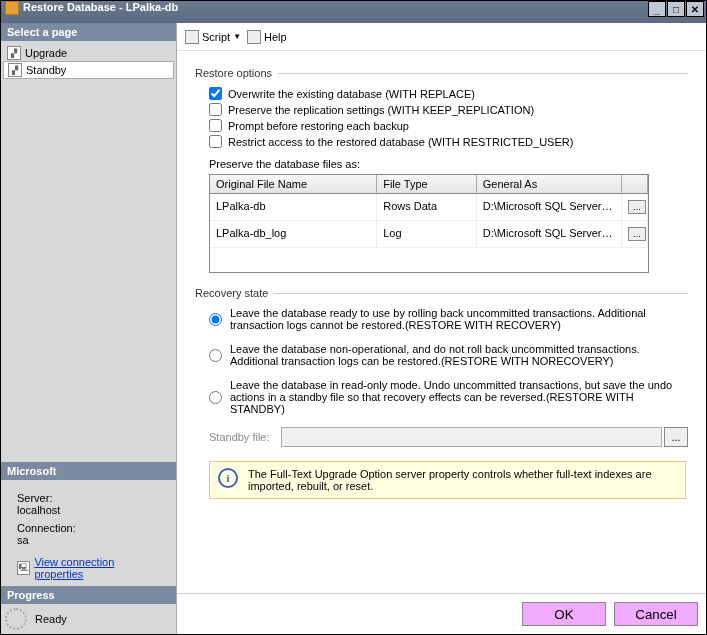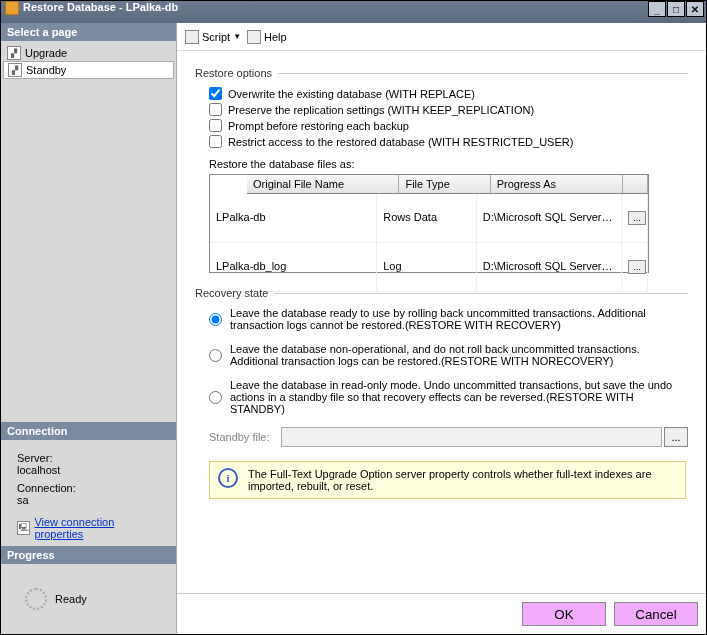--- a/index.html
+++ b/index.html
@@ -15,40 +15,40 @@
 .panel-h { background: #7a8aa0; color: #fff; padding: 3px 6px; font-weight: bold; }
 .page-list { padding: 4px 2px; }
 .page-item { display: flex; align-items: center; gap: 4px; padding: 1px 4px; cursor: pointer; }
 .page-item.selected { background: #fff; border: 1px solid #aaa; }
 .pgicon { width: 14px; height: 14px; border: 1px solid #888; background: #fff; font-size: 8px; display:flex; align-items:center; justify-content:center; color:#666; }
 .spacer { flex: 1; }
 .conn-body { padding: 6px 16px; font-size: 11px; }
 .conn-body .lbl { margin-top: 6px; }
 .conn-body a { color: #0033cc; text-decoration: underline; }
 .conn-link { display:flex; align-items:center; gap:4px; margin-top:10px; }
-.progress-body { padding: 24px; display:flex; align-items:center; gap:8px; }
+.progress-body { padding: 4px; display:flex; align-items:center; gap:8px; }
 .spin { width:22px; height:22px; border:2px dotted #aaa; border-radius:50%; }
 .content { flex: 1; display: flex; flex-direction: column; background:#fff; }
 .toolbar { height: 28px; border-bottom: 1px solid #ddd; display:flex; align-items:center; gap:6px; padding: 0 8px; }
 .tbtn { display:flex; align-items:center; gap:3px; cursor:pointer; }
 .tico { width:14px; height:14px; border:1px solid #888; background:#eee; }
 .drop { font-size:8px; }
 .main { flex:1; padding: 10px 18px 8px 18px; overflow:auto; }
 .group-h { display:flex; align-items:center; margin: 6px 0 8px 0; color:#333; }
 .group-h .line { flex:1; height:1px; background:#ccc; margin-left:6px; }
 .opts { padding-left: 14px; }
 .chk { display:flex; align-items:center; gap:6px; margin: 3px 0; }
 .chk input { width:13px; height:13px; }
 .subh { margin: 10px 0 4px 14px; }
 .table { border:1px solid #888; margin-left:14px; width: 440px; }
-.table-h { display:flex; background: linear-gradient(#f8f8f8,#e4e4e4); border-bottom:1px solid #888;margin-left:37px; }
+.table-h { display:flex; background: linear-gradient(#f8f8f8,#e4e4e4); border-bottom:1px solid #888; }
 .th { padding:3px 6px; border-right:1px solid #aaa; font-size:11px; }
 .table-body { height: 78px; background:#fff; }
 .tr { display:flex; border-bottom:1px solid #eee; }
-.td { padding:17px 6px; border-right:1px solid #eee; white-space:nowrap; overflow:hidden; text-overflow:ellipsis; }
+.td { padding:6px 6px; border-right:1px solid #eee; white-space:nowrap; overflow:hidden; text-overflow:ellipsis; }
 .td .browse { width:18px; height:14px; border:1px solid #888; background:#eee; font-size:9px; display:flex; align-items:center; justify-content:center; cursor:pointer; margin:auto; }
 .c1 { width:168px; } .c2 { width:100px; } .c3 { width:146px; } .c4 { width:26px; }
 .radios { padding-left:14px; margin-top:6px; }
 .rad { display:flex; gap:8px; margin: 8px 0 12px 0; }
 .rad input { margin-top:1px; }
 .rad .txt { flex:1; }
 .standby { display:flex; align-items:center; gap:2px; padding-left:14px; margin-top:4px; }
 .standby .lbl { color:#888; width:70px; }
 .standby input[type=text] { flex:1; height:20px; border:1px solid #aaa; background:#f0f0f0; }
 .standby .browse { width:24px; height:20px; border:1px solid #888; background:#eee; cursor:pointer; display:flex; align-items:center; justify-content:center; }
@@ -77,21 +77,21 @@
         <div class="page-item">
           <span class="pgicon">▞</span>
           <span>Upgrade</span>
         </div>
         <div class="page-item selected">
           <span class="pgicon">▞</span>
           <span>Standby</span>
         </div>
       </div>
       <div class="spacer"></div>
-      <div class="panel-h">Connection</div>
+      <div class="panel-h">Microsoft</div>
       <div class="conn-body">
         <div class="lbl">Server:</div>
         <div>localhost</div>
         <div class="lbl">Connection:</div>
         <div>sa</div>
         <div class="conn-link">
           <span class="pgicon">🖳</span>
           <a href="#">View connection properties</a>
         </div>
       </div>
@@ -129,26 +129,26 @@
             </label>
           <label class="chk">
               <input type="checkbox" style="">
               <span>Prompt before restoring each backup</span>
             </label>
           <label class="chk">
               <input type="checkbox" style="">
               <span>Restrict access to the restored database (WITH RESTRICTED_USER)</span>
             </label>
         </div>
-        <div class="subh">Restore the database files as:</div>
+        <div class="subh">Preserve the database files as:</div>
         <div class="table">
           <div class="table-h">
             <div class="th c1">Original File Name</div>
             <div class="th c2">File Type</div>
-            <div class="th c3">Progress As</div>
+            <div class="th c3">General As</div>
             <div class="th c4"></div>
           </div>
           <div class="table-body">
             <div class="tr">
               <div class="td c1">LPalka-db</div>
               <div class="td c2">Rows Data</div>
               <div class="td c3">D:\Microsoft SQL Server\MSSQ...</div>
               <div class="td c4">
                   <div class="browse">...</div>
                 </div>

